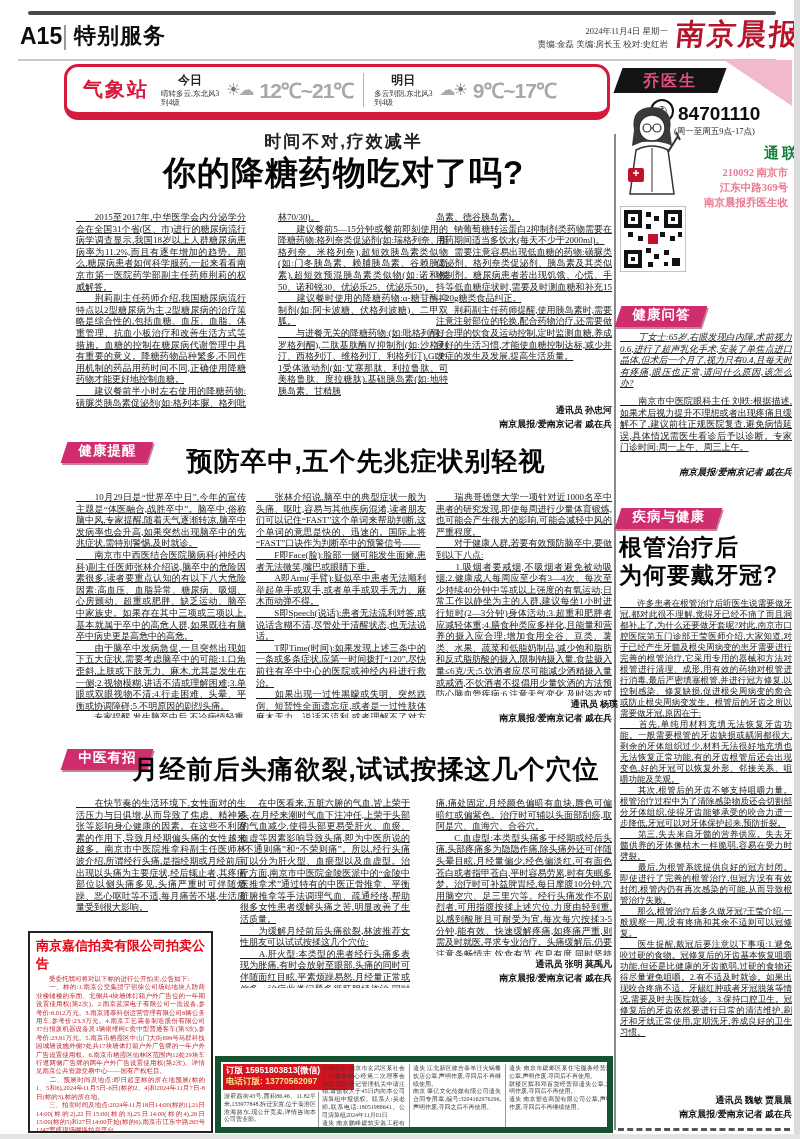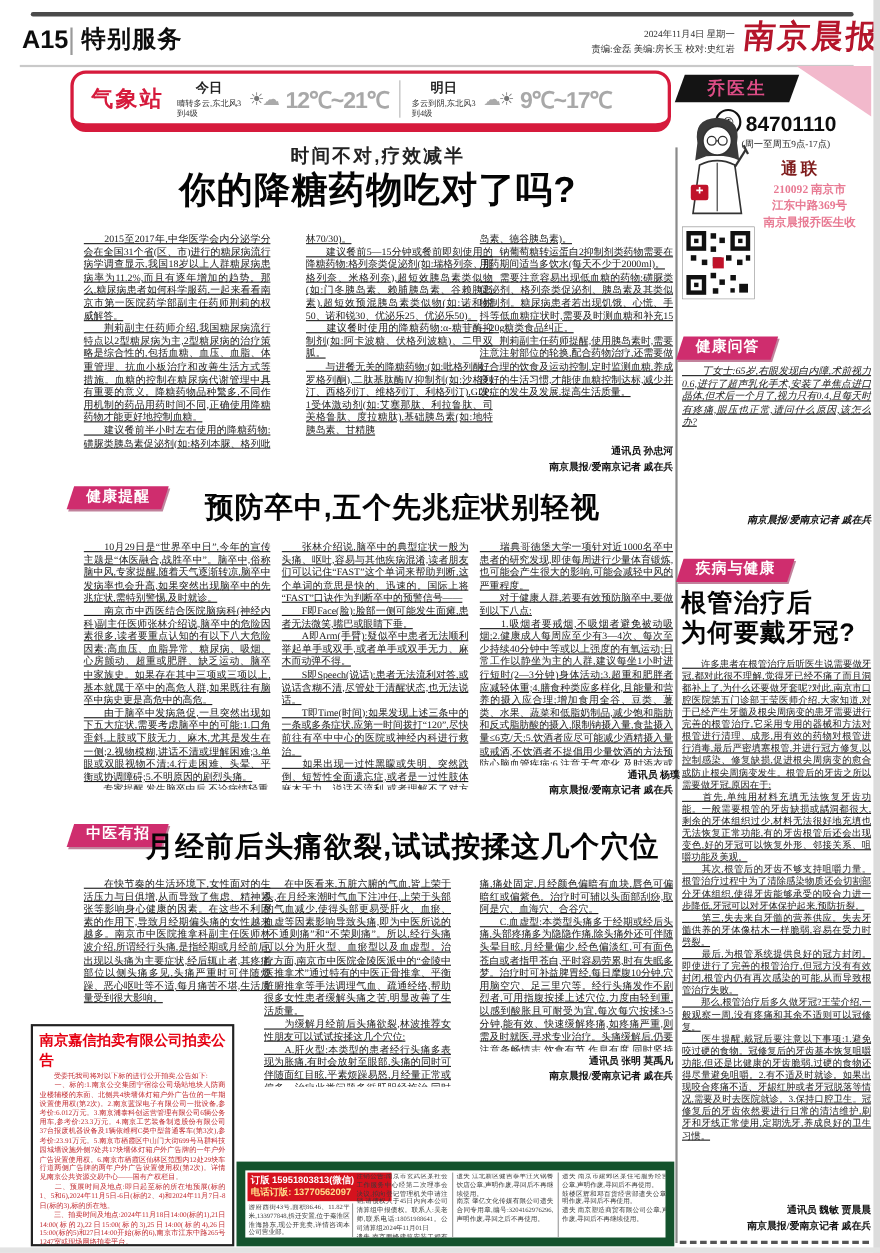--- a/index.html
+++ b/index.html
@@ -35,39 +35,39 @@
   .wx-div{width:1px;height:34px;background:#b5b5b5;margin:0 10px;}
   
   .pink-tri{left:724px;top:60px;width:0;height:0;border-top:46px solid #f2b9cc;border-left:68px solid transparent;}
   .qiao-banner{left:618px;top:68px;width:104px;height:25px;background:#141414;transform:skewX(-20deg);}
   .qiao-banner>span{display:block;transform:skewX(20deg);color:#dd4d86;text-align:center;
                     font:700 16px/25px "Liberation Sans",sans-serif;letter-spacing:2px;}
   .phone-ic{left:650px;top:99px;width:20px;height:20px;border:2px solid #111;border-radius:50%;
             text-align:center;font:12px/20px "Liberation Sans",sans-serif;color:#111;}
   .phone-no{left:678px;top:103px;width:114px;font:700 19px "Liberation Sans",sans-serif;color:#0d0d0d;}
   .phone-hours{left:674px;top:126px;width:118px;font:8.5px "Liberation Serif",serif;color:#222;}
-  .contact-title{left:710px;top:144px;width:90px;text-align:left;
-                 font:700 15px "Liberation Sans",sans-serif;color:#7f1d1d;letter-spacing:3px;}
-  .qiao-addr{left:684px;top:165px;width:104px;text-align:center;white-space:pre-line;
+  .contact-title{left:710px;top:144px;width:90px;text-align:right;
+                 font:700 15px "Liberation Sans",sans-serif;color:#15803d;letter-spacing:3px;}
+  .qiao-addr{left:684px;top:165px;width:104px;text-align:right;white-space:pre-line;
              font:700 10.5px/15px "Liberation Serif",serif;color:#e87a93;}
   .qr-note{left:692px;top:206px;width:100px;font:10.5px/15px "Liberation Serif",serif;
            color:#222;text-align:justify;white-space:pre-line;}
   
   .kicker{left:75px;top:130px;width:537px;text-align:center;font:600 17px "Liberation Sans",sans-serif;color:#222;letter-spacing:2px;}
   .h1{left:75px;top:151px;width:537px;text-align:center;font:700 33px "Liberation Sans",sans-serif;color:#050505;letter-spacing:1px;}
   .h2{position:absolute;text-align:center;font:700 26px "Liberation Sans",sans-serif;color:#050505;letter-spacing:1px;}
   .side-h{position:absolute;font:700 23px/27px "Liberation Sans",sans-serif;color:#050505;letter-spacing:1px;}
   
   .auction{left:28px;top:931px;width:185px;height:202px;border:2px solid #222;background:#fff;
            box-sizing:border-box;padding:3px 6px;overflow:hidden;}
   .auction-title{text-align:left;font:700 13px "Liberation Sans",sans-serif;color:#e60012;margin:1px 0 2px;}
   .auction-body{font:6.5px/8.4px "Liberation Serif",serif;color:#c1272d;text-align:justify;
                 white-space:pre-line;overflow:hidden;height:166px;}
   
-  .cls-box{left:215px;top:1056px;width:398px;height:77px;border:8px solid #14532d;background:#fff;box-sizing:border-box;overflow:hidden;}
+  .cls-box{left:215px;top:1056px;width:398px;height:77px;border:6px solid #14532d;background:#fff;box-sizing:border-box;overflow:hidden;}
   .hotline{position:absolute;left:2px;top:2px;width:131px;height:26px;background:#d5121e;padding:1px 3px;box-sizing:border-box;}
   .hotline .l1{font:700 8.5px/11px "Liberation Sans",sans-serif;color:#fff;white-space:nowrap;}
   .hotline .l2{font:700 8.5px/11px "Liberation Sans",sans-serif;color:#ffe08a;white-space:nowrap;}
   .cls-col{position:absolute;font:6px/7.8px "Liberation Serif",serif;color:#3a3a3a;
            text-align:justify;white-space:pre-line;overflow:hidden;}
   .cls-div{position:absolute;width:1px;background:#999;}
   .dashes{left:618px;top:1128px;width:172px;border-top:3px dashed #555;height:0;}
   .edge-r{left:794px;top:0;width:6px;height:1139px;background:#dcdcdc;}
   .edge-b{left:0;top:1134px;width:800px;height:5px;background:#e3e3e3;}
 </style>
@@ -218,20 +218,21 @@
 　　B.血瘀型:本类型经行头痛多表现为刺</div>
   <div class="body-col" style="left:436px;top:798px;width:176px;height:158px;">痛,痛处固定,月经颜色偏暗有血块,唇色可偏暗红或偏紫色。治疗时可辅以头面部刮痧,取阿是穴、血海穴、合谷穴。
 　　C.血虚型:本类型头痛多于经期或经后头痛,头部疼痛多为隐隐作痛,除头痛外还可伴随头晕目眩,月经量偏少,经色偏淡红,可有面色苍白或者指甲苍白,平时容易劳累,时有失眠多梦。治疗时可补益脾胃经,每日摩腹10分钟,穴用脑空穴、足三里穴等。经行头痛发作不剧烈者,可用指腹按揉上述穴位,力度由轻到重,以感到酸胀且可耐受为宜,每次每穴按揉3-5分钟,能有效、快速缓解疼痛,如疼痛严重,则需及时就医,寻求专业治疗。头痛缓解后,仍要注意条畅情志,饮食有节,作息有度,同时坚持按揉上述穴位,达到气血顺和、头窍得养的作用,预防头痛再次发作。</div>
   <div class="credit" style="left:436px;top:958px;width:176px;">通讯员 张明 莫禹凡</div>
   <div class="credit" style="left:436px;top:972px;width:176px;">南京晨报/爱南京记者 戚在兵</div>
 
   <div class="banner" style="left:618px;top:306px;">
       <span>健康问答</span>
     </div>
   <div class="body-col" style="left:620px;top:332px;width:172px;height:62px;font-style:italic;">　　丁女士:65岁,右眼发现白内障,术前视力0.6,进行了超声乳化手术,安装了单焦点进口晶体,但术后一个月了,视力只有0.4,且每天时有疼痛,眼压也正常,请问什么原因,该怎么办?</div>
+  <div class="body-col" style="left:620px;top:396px;width:172px;height:70px;">　　南京市中医院眼科主任 刘昳:根据描述,如果术后视力提升不理想或者出现疼痛且缓解不了,建议前往正规医院复查,避免病情延误,具体情况需医生看诊后予以诊断。专家门诊时间:周一上午、周三上午。</div>
   <div class="credit" style="left:620px;top:466px;width:172px;font-style:italic;">南京晨报/爱南京记者 戚在兵</div>
 
   <div class="banner" style="left:618px;top:508px;">
       <span>疾病与健康</span>
     </div>
   <div class="side-h" style="left:619px;top:562px;width:174px;">为何要戴牙冠?</div>
   <div class="side-h" style="left:619px;top:534px;width:174px;">根管治疗后</div>
   <div class="body-col" style="left:620px;top:598px;width:172px;height:494px;font-size:8.5px;line-height:11px;">　　许多患者在根管治疗后听医生说需要做牙冠,都对此很不理解,觉得牙已经不痛了而且洞都补上了,为什么还要做牙套呢?对此,南京市口腔医院第五门诊部王莹医师介绍,大家知道,对于已经产生牙髓及根尖周病变的患牙需要进行完善的根管治疗,它采用专用的器械和方法对根管进行清理、成形,用有效的药物对根管进行消毒,最后严密填塞根管,并进行冠方修复,以控制感染、修复缺损,促进根尖周病变的愈合或防止根尖周病变发生。根管后的牙齿之所以需要做牙冠,原因在于:
 　　首先,单纯用材料充填无法恢复牙齿功能。一般需要根管的牙齿缺损或龋洞都很大,剩余的牙体组织过少,材料无法很好地充填也无法恢复正常功能,有的牙齿根管后还会出现变色,好的牙冠可以恢复外形、邻接关系、咀嚼功能及美观。
 　　其次,根管后的牙齿不够支持咀嚼力量。根管治疗过程中为了清除感染物质还会切割部分牙体组织,使得牙齿能够承受的咬合力进一步降低,牙冠可以对牙体保护起来,预防折裂。

